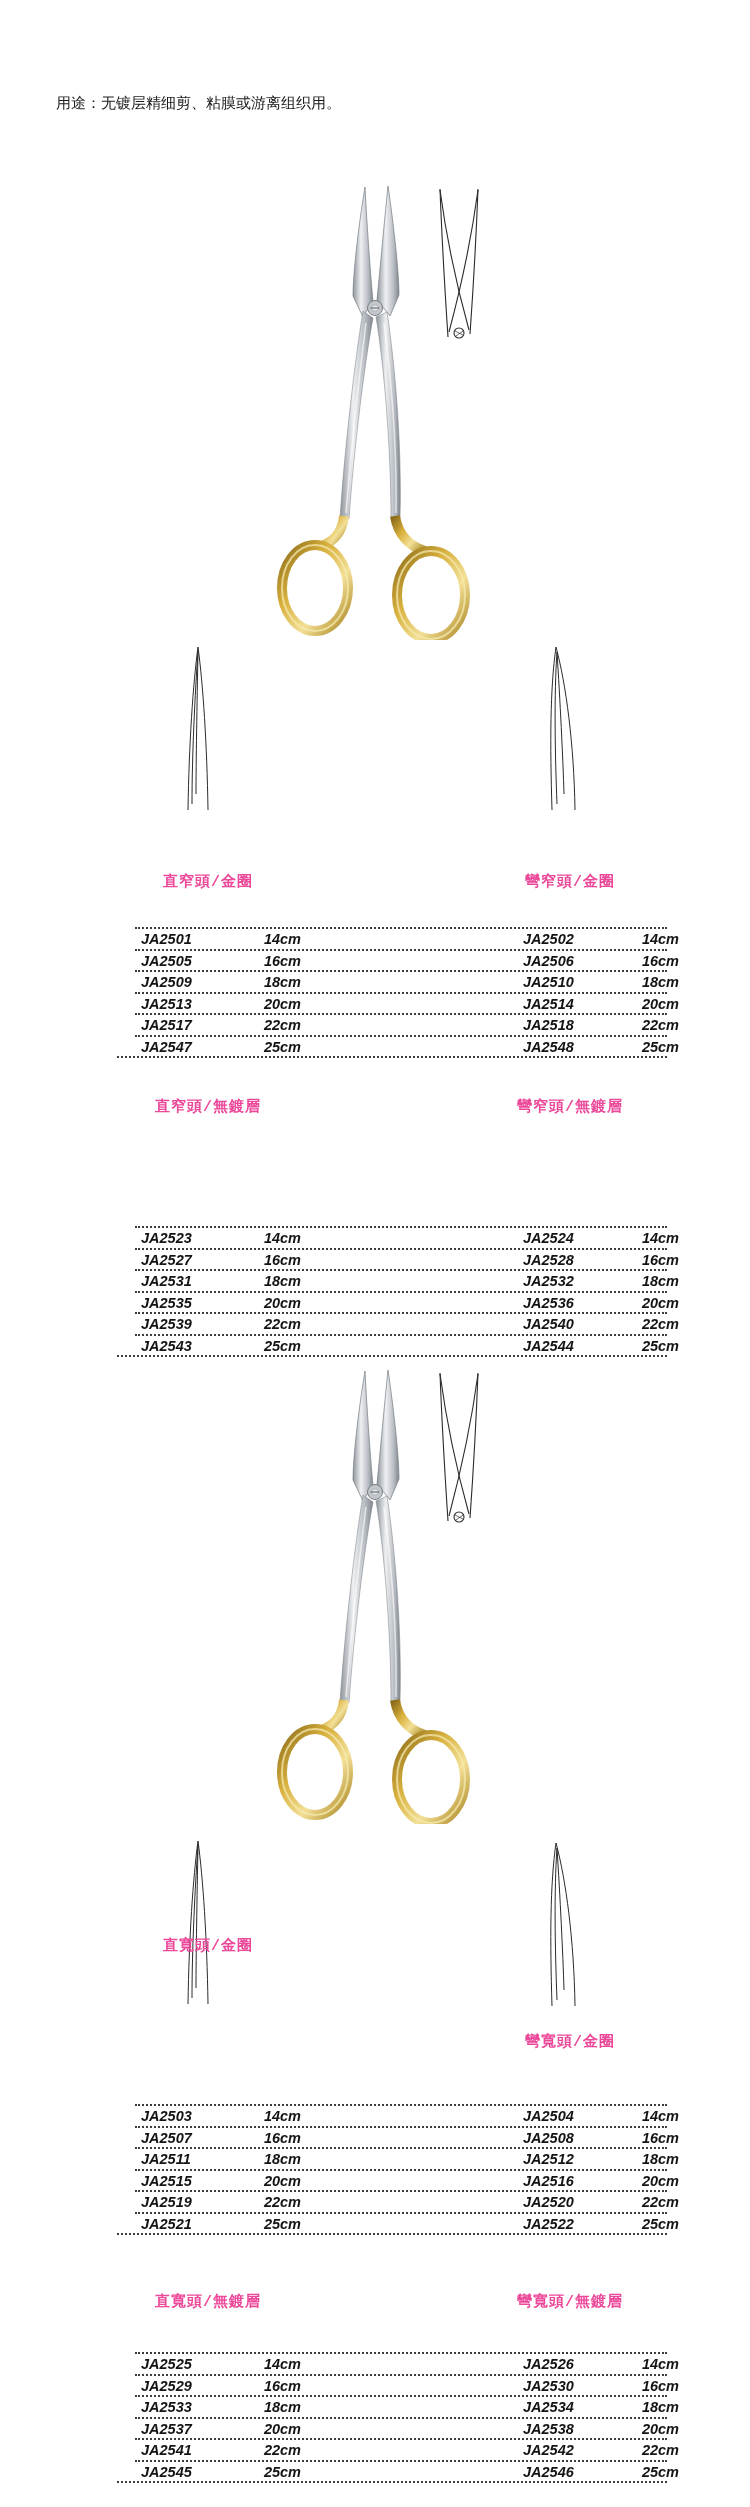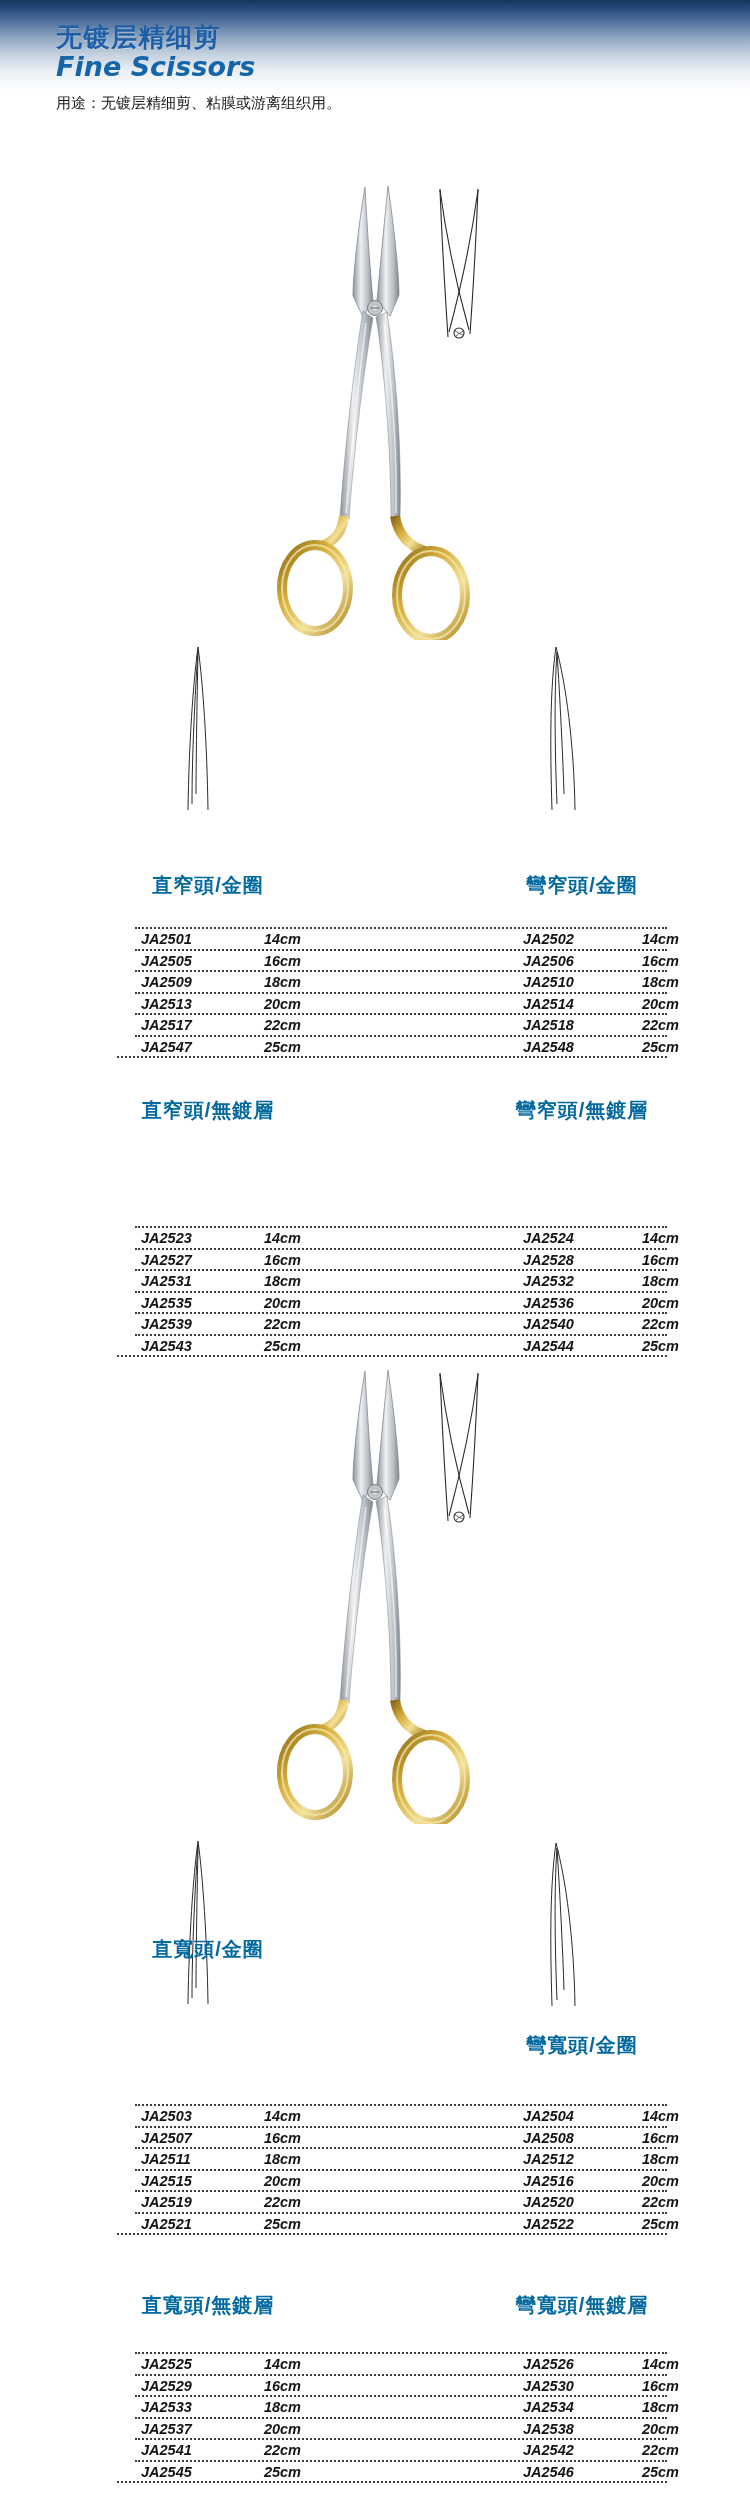--- a/index.html
+++ b/index.html
@@ -13,24 +13,24 @@
         color:#1d5ea6;font-family:"DejaVu Sans",sans-serif;letter-spacing:1.5px;
         text-shadow:0 1px 0 rgba(255,255,255,.35);}
   .title-en{position:absolute;left:56px;top:51px;font-size:27px;font-style:italic;
         font-weight:600;color:#1565a8;font-family:"DejaVu Sans",sans-serif;}
   .usage{position:absolute;left:56px;top:94px;font-size:15px;color:#1a1a1a;
         font-family:"DejaVu Sans",sans-serif;}
   
   .ill{position:absolute;}
   
   .ttl{position:absolute;width:220px;text-align:center;
-       font-family:Liberation Sans, sans-serif;font-weight:bold;
-       font-size:20px;color:#0369a1;letter-spacing:1px;}
+       font-family:Liberation Mono, monospace;font-weight:bold;
+       font-size:15px;color:#ec4899;letter-spacing:1px;}
   .ttl.l{left:98px;}
-  .ttl.r{left:472px;}
+  .ttl.r{left:460px;}
   .jtable{position:absolute;left:117px;width:550px;border-bottom:2px dotted #3c3c3c;}
   .trow{position:relative;height:21.5px;box-sizing:border-box;border-top:2px dotted #3c3c3c;margin-left:18px;}
   .cell{position:absolute;top:1px;line-height:19px;font-style:italic;font-weight:bold;
         font-size:14.5px;color:#141414;font-family:"Liberation Sans",sans-serif;}
   .c1{left:6px;}
   .s1{left:96px;width:70px;text-align:right;}
   .c2{left:388px;text-align:right;}
   .s2{left:474px;width:70px;text-align:right;}
 </style>
 </head>
@@ -91,24 +91,20 @@
         <g fill="none" stroke="#2b2b2b" stroke-width="1">
           <path d="M12,3 C6,45 6,100 8,166"></path>
           <path d="M12,3 C22,40 30,100 31,166"></path>
           <path d="M13,8 C10,50 11,110 13,160"></path>
           <path d="M13,8 C16,55 19,115 20,150"></path>
         </g>
       </symbol>
     </defs>
   </svg>
 
-  <div class="band">
-    <div class="title-zh">无镀层精细剪</div>
-    <div class="title-en">Fine Scissors</div>
-  </div>
   <div class="usage">用途：无镀层精细剪、粘膜或游离组织用。</div>
 
   <svg class="ill" style="left:245px;top:185px" width="260" height="455">
       <use href="#sym-scissors" xlink:href="#sym-scissors"></use>
     </svg>
   <svg class="ill" style="left:435px;top:187px" width="48" height="156">
       <use href="#sym-tip" xlink:href="#sym-tip"></use>
     </svg>
   <svg class="ill" style="left:183px;top:644px" width="30" height="168">
       <use href="#sym-blade-straight" xlink:href="#sym-blade-straight"></use>

